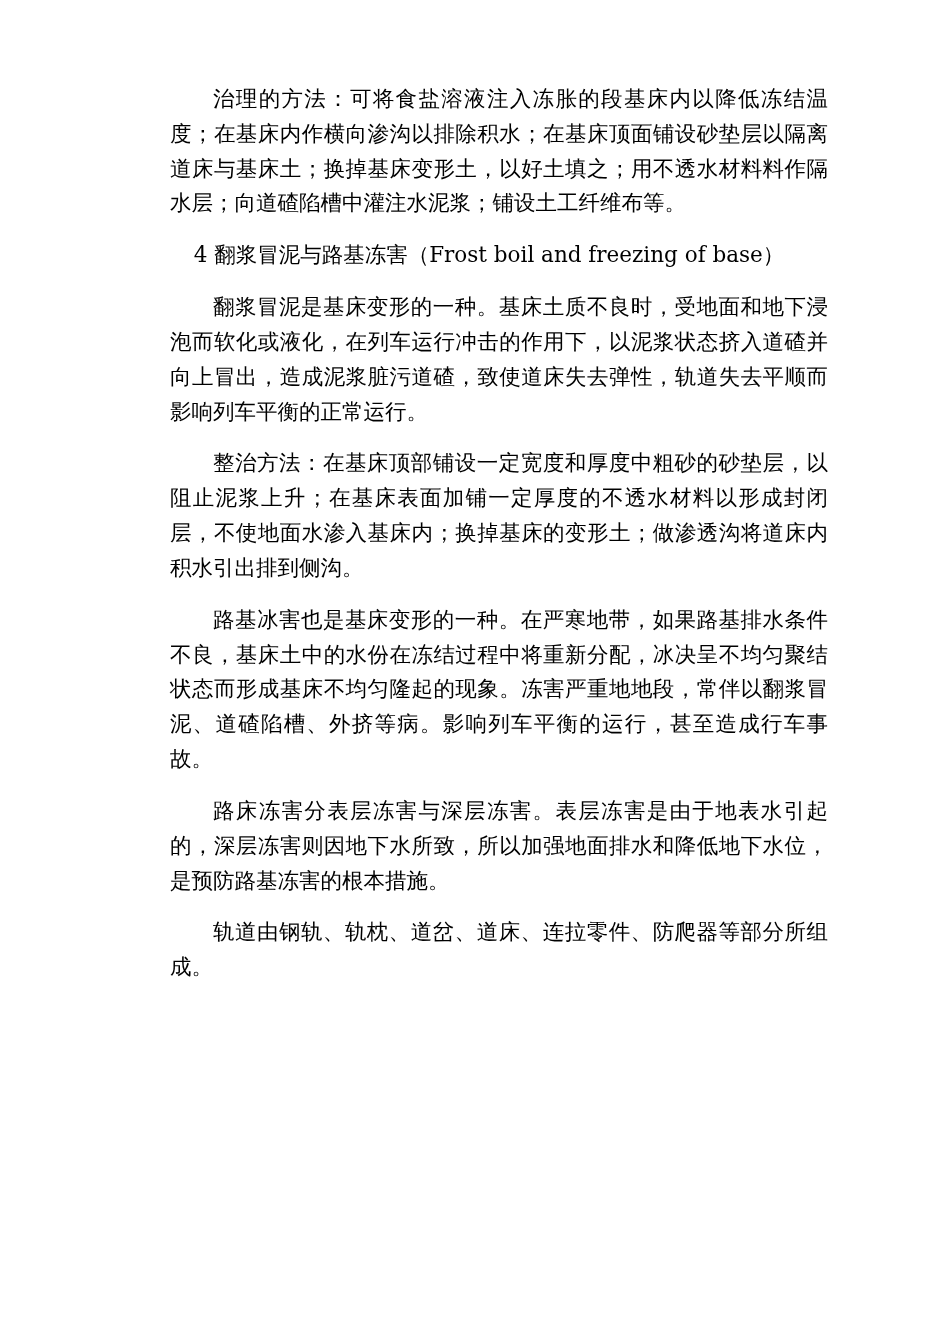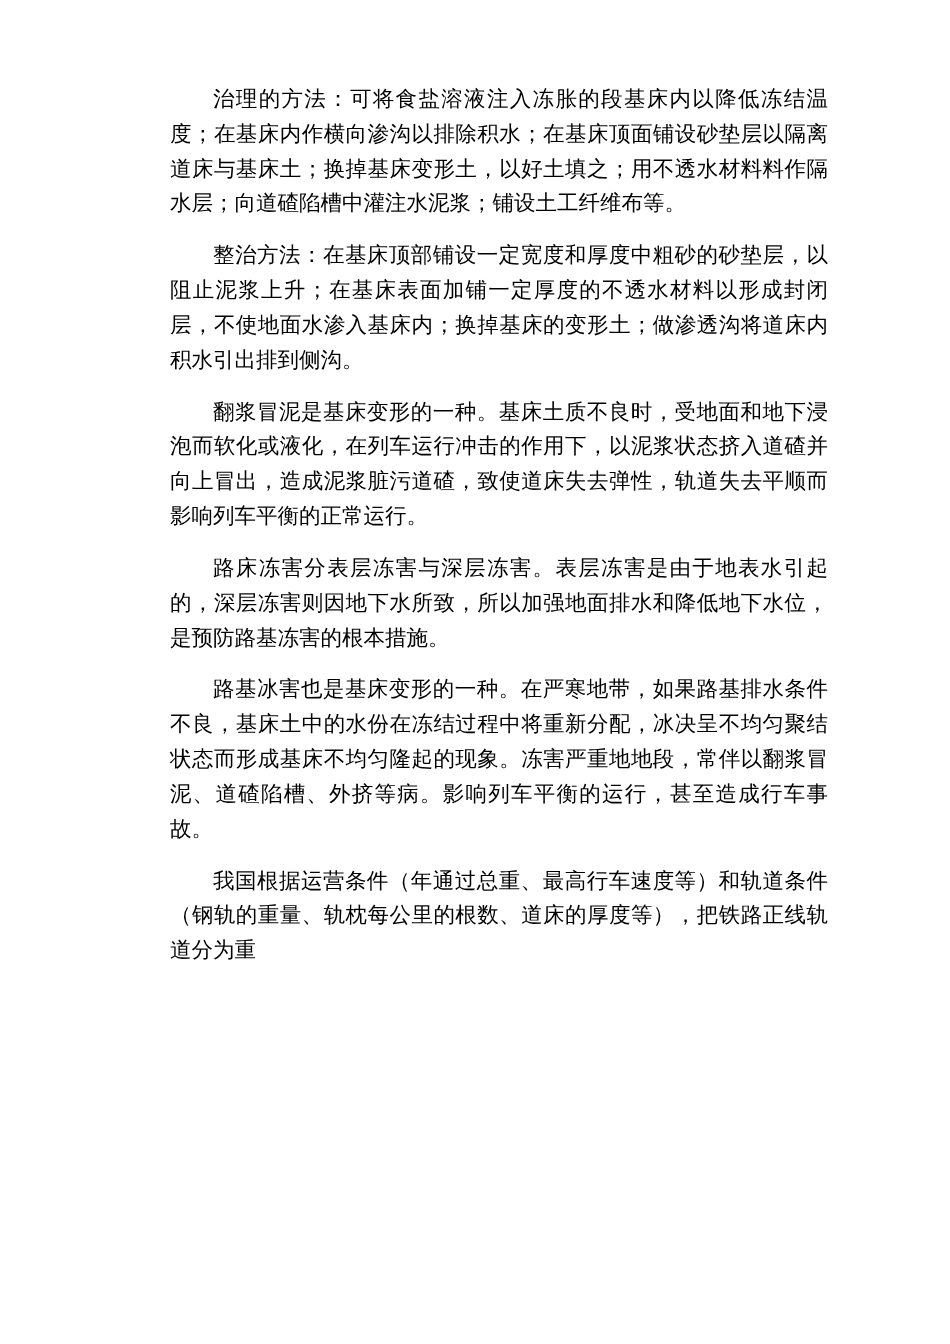--- a/index.html
+++ b/index.html
@@ -37,29 +37,31 @@
   }
 </style>
 </head>
 <body>
 
 <div class="page">
   <div class="doc-body">
 
     <p class="body">治理的方法：可将食盐溶液注入冻胀的段基床内以降低冻结温度；在基床内作横向渗沟以排除积水；在基床顶面铺设砂垫层以隔离道床与基床土；换掉基床变形土，以好土填之；用不透水材料料作隔水层；向道碴陷槽中灌注水泥浆；铺设土工纤维布等。</p>
 
+    <p class="heading">4 翻浆冒泥与路基冻害（Frost boil and freezing of base）</p>
+
+    <p class="body">翻浆冒泥是基床变形的一种。基床土质不良时，受地面和地下浸泡而软化或液化，在列车运行冲击的作用下，以泥浆状态挤入道碴并向上冒出，造成泥浆脏污道碴，致使道床失去弹性，轨道失去平顺而影响列车平衡的正常运行。</p>
 
     <p class="body">整治方法：在基床顶部铺设一定宽度和厚度中粗砂的砂垫层，以阻止泥浆上升；在基床表面加铺一定厚度的不透水材料以形成封闭层，不使地面水渗入基床内；换掉基床的变形土；做渗透沟将道床内积水引出排到侧沟。</p>
 
-    <p class="body">翻浆冒泥是基床变形的一种。基床土质不良时，受地面和地下浸泡而软化或液化，在列车运行冲击的作用下，以泥浆状态挤入道碴并向上冒出，造成泥浆脏污道碴，致使道床失去弹性，轨道失去平顺而影响列车平衡的正常运行。</p>
+    <p class="body">路基冰害也是基床变形的一种。在严寒地带，如果路基排水条件不良，基床土中的水份在冻结过程中将重新分配，冰决呈不均匀聚结状态而形成基床不均匀隆起的现象。冻害严重地地段，常伴以翻浆冒泥、道碴陷槽、外挤等病。影响列车平衡的运行，甚至造成行车事故。</p>
 
     <p class="body">路床冻害分表层冻害与深层冻害。表层冻害是由于地表水引起的，深层冻害则因地下水所致，所以加强地面排水和降低地下水位，是预防路基冻害的根本措施。</p>
-
-    <p class="body">路基冰害也是基床变形的一种。在严寒地带，如果路基排水条件不良，基床土中的水份在冻结过程中将重新分配，冰决呈不均匀聚结状态而形成基床不均匀隆起的现象。冻害严重地地段，常伴以翻浆冒泥、道碴陷槽、外挤等病。影响列车平衡的运行，甚至造成行车事故。</p>
 
 
 
 
+    <p class="body">轨道由钢轨、轨枕、道岔、道床、连拉零件、防爬器等部分所组成。</p>
 
     <p class="body last">我国根据运营条件（年通过总重、最高行车速度等）和轨道条件（钢轨的重量、轨枕每公里的根数、道床的厚度等），把铁路正线轨道分为重</p>
 
   </div>
 </div>
 
 </body></html>

